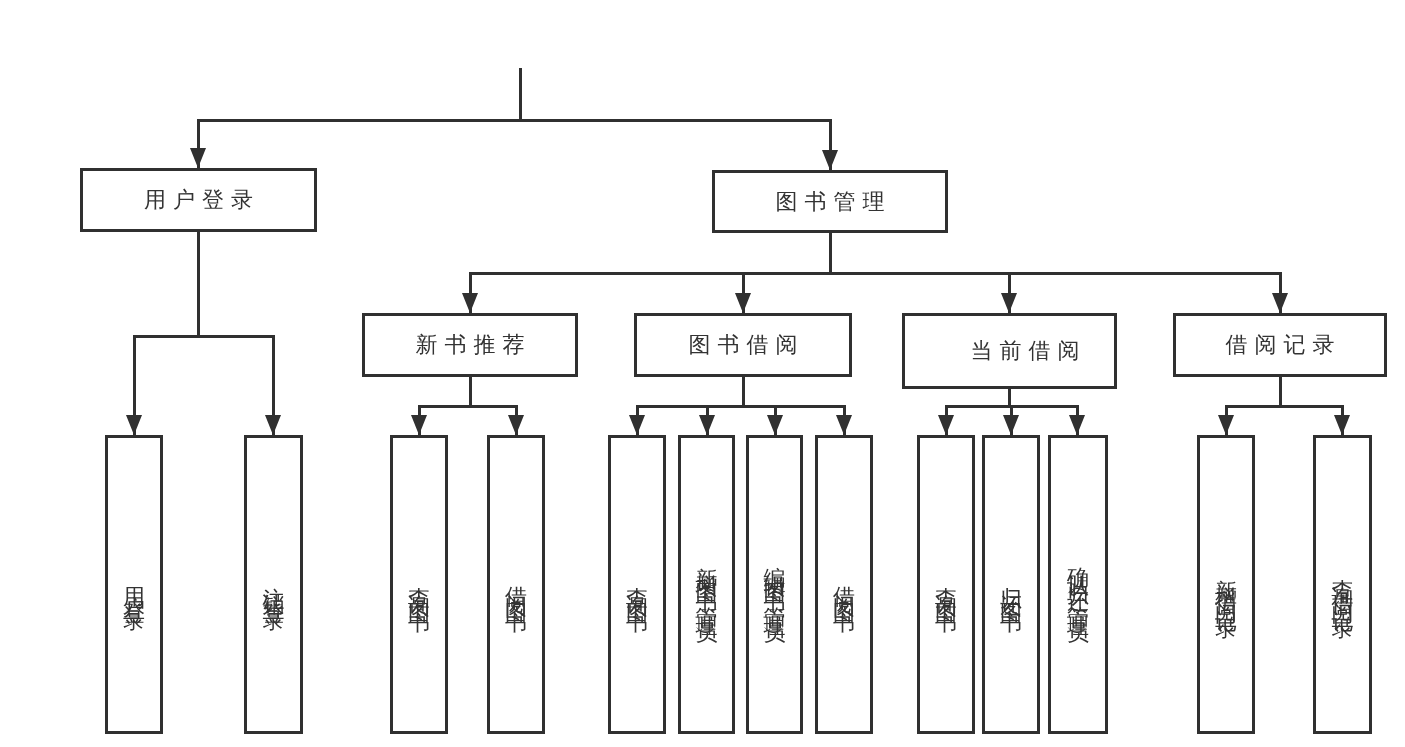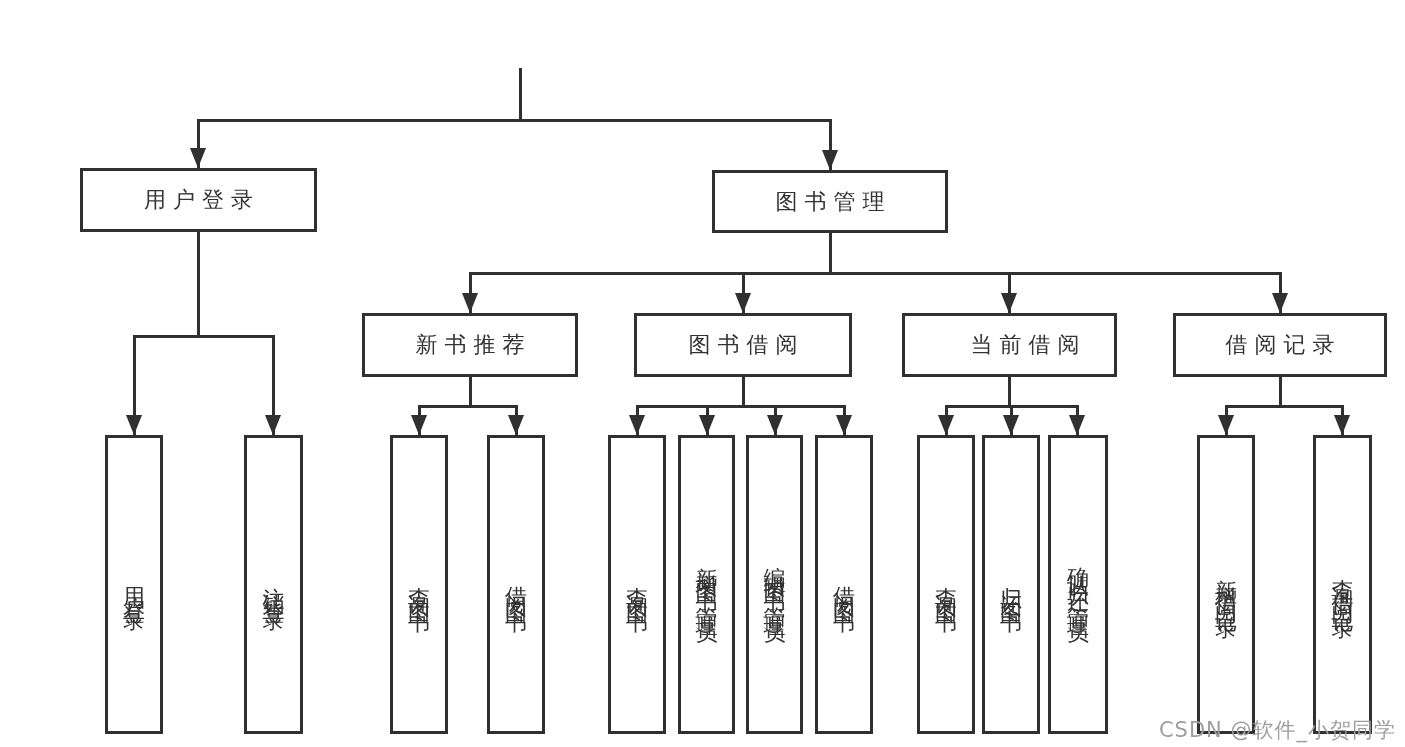--- a/index.html
+++ b/index.html
@@ -61,21 +61,20 @@
     letter-spacing:1px;
     color:var(--wm);
     z-index:5;
     white-space:nowrap;
   }
 </style>
 </head>
 <body>
 
 <div id="stage">
-  <div class="watermark">CSDN @软件_小贺同学</div>
 <div class="cline" style="left: 518.5px; top: 68px; width: 3px; height: 52px;"></div>
     <div class="cline" style="left: 196.5px; top: 118.5px; width: 635px; height: 3px;"></div>
     <div class="cline" style="left: 196.5px; top: 120px; width: 3px; height: 48px;"></div>
     <div class="arrow" style="left: 190px; top: 148px;"></div>
     <div class="cline" style="left: 828.5px; top: 120px; width: 3px; height: 50px;"></div>
     <div class="arrow" style="left: 822px; top: 150px;"></div>
     <div class="cline" style="left: 196.5px; top: 232px; width: 3px; height: 104px;"></div>
     <div class="cline" style="left: 132.5px; top: 334.5px; width: 142px; height: 3px;"></div>
     <div class="cline" style="left: 132.5px; top: 336px; width: 3px; height: 99px;"></div>
     <div class="arrow" style="left: 126px; top: 415px;"></div>
@@ -150,21 +149,21 @@
     </div>
     <div class="node vert" style="left: 678px; top: 435px; width: 57px; height: 299px;">
       <span class="lbl">新增图书（管理员）</span>
     </div>
     <div class="node vert" style="left: 746px; top: 435px; width: 57px; height: 299px;">
       <span class="lbl">编辑图书（管理员）</span>
     </div>
     <div class="node vert" style="left: 815px; top: 435px; width: 58px; height: 299px;">
       <span class="lbl">借阅图书</span>
     </div>
-    <div class="node horiz" style="left: 902px; top: 313px; width: 215px; height: 64px; padding-left: 31px;">
+    <div class="node horiz" style="left: 902px; top: 313px; width: 215px; height: 76px; padding-left: 31px;">
       <span class="lbl">当前借阅</span>
     </div>
     <div class="node vert" style="left: 917px; top: 435px; width: 58px; height: 299px;">
       <span class="lbl">查询图书</span>
     </div>
     <div class="node vert" style="left: 982px; top: 435px; width: 58px; height: 299px;">
       <span class="lbl">归还图书</span>
     </div>
     <div class="node vert" style="left: 1048px; top: 435px; width: 60px; height: 299px;">
       <span class="lbl">确认归还（管理员）</span>

